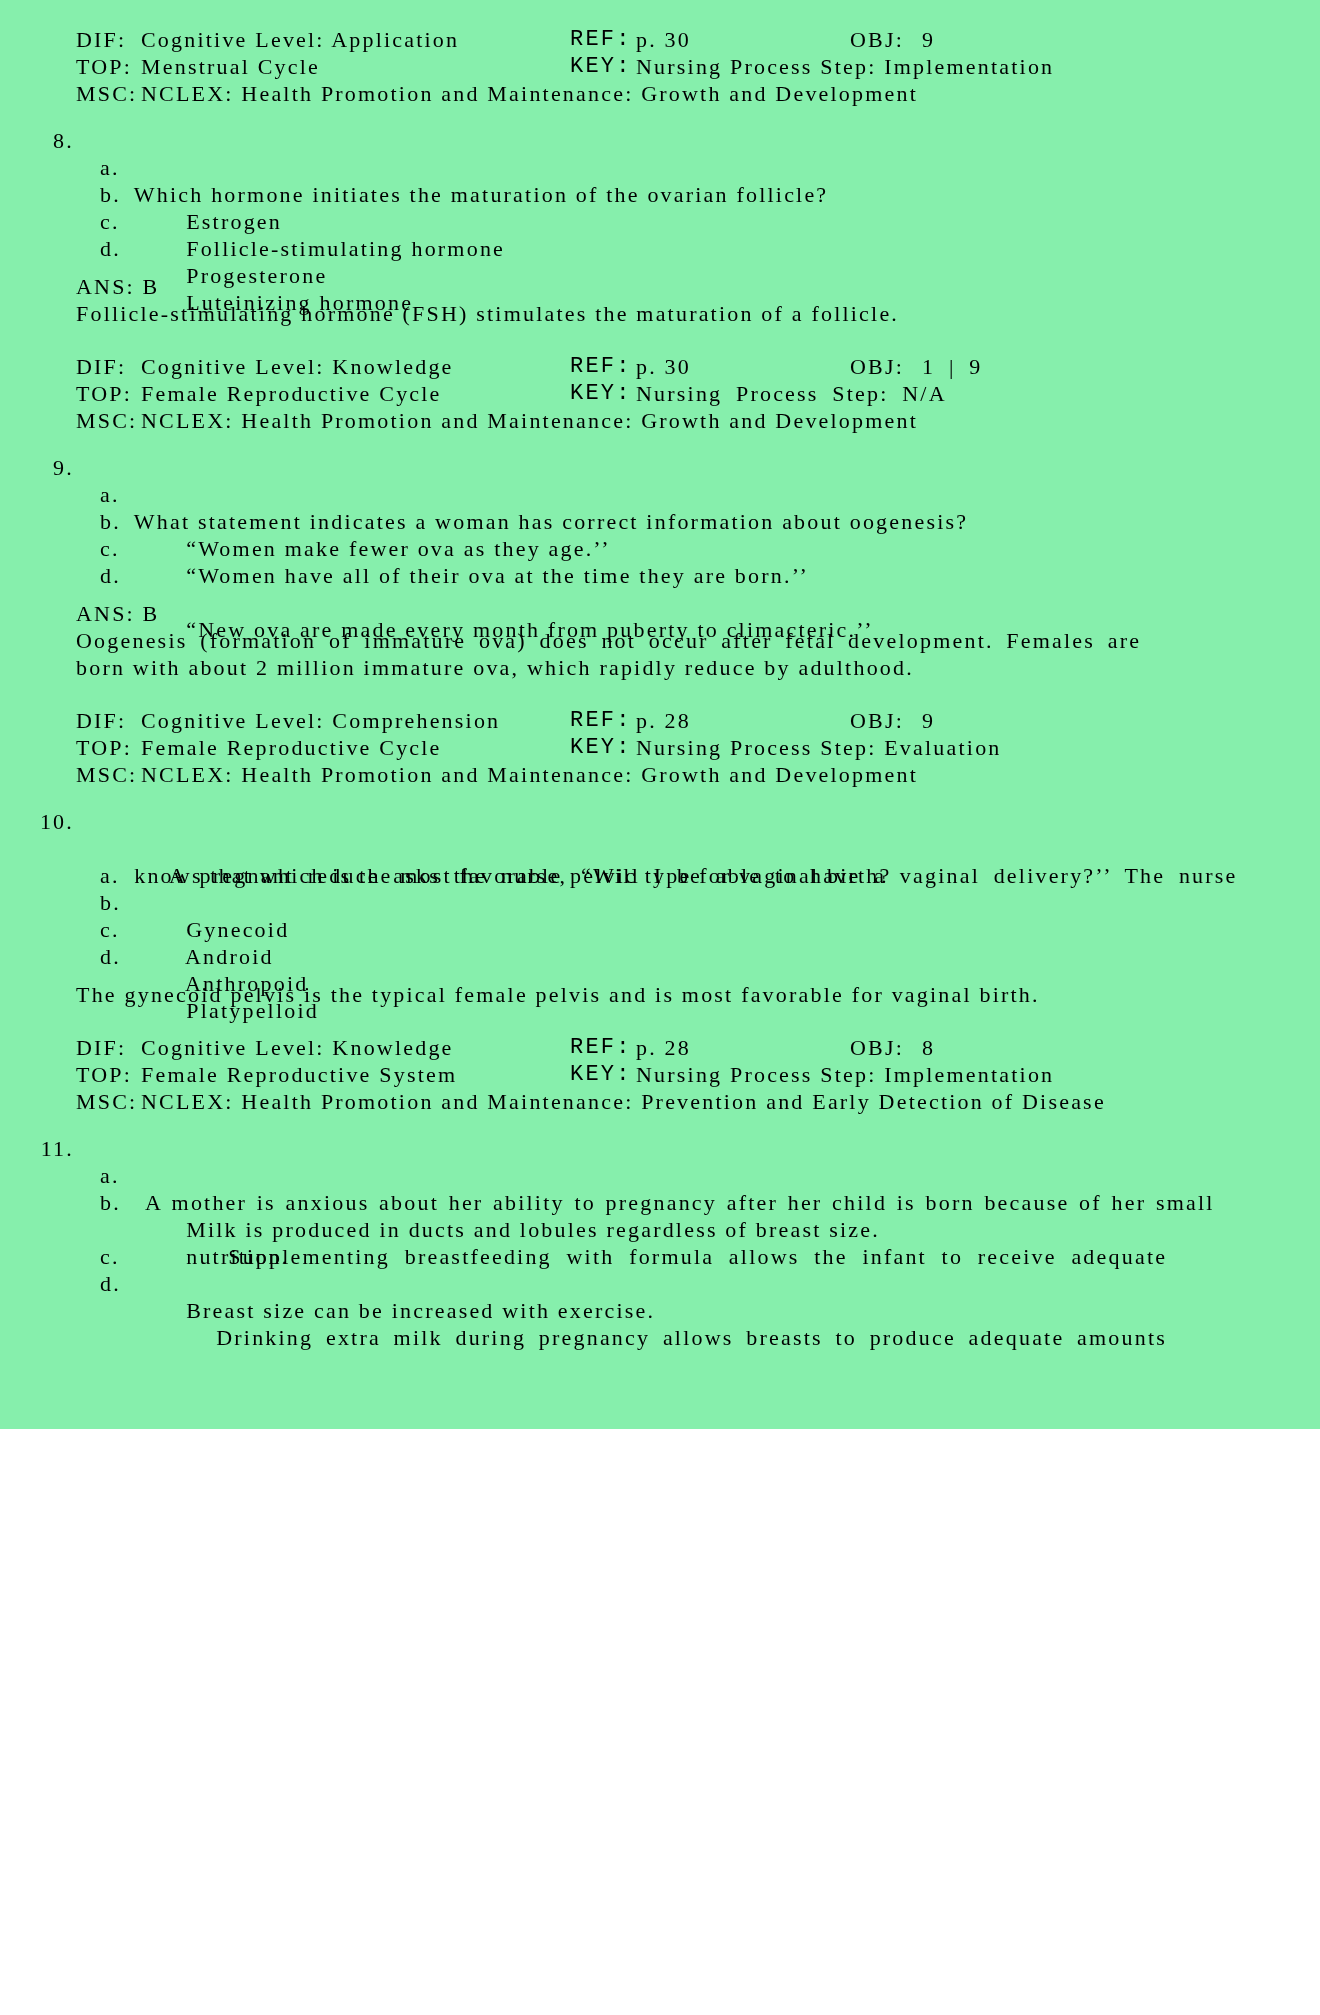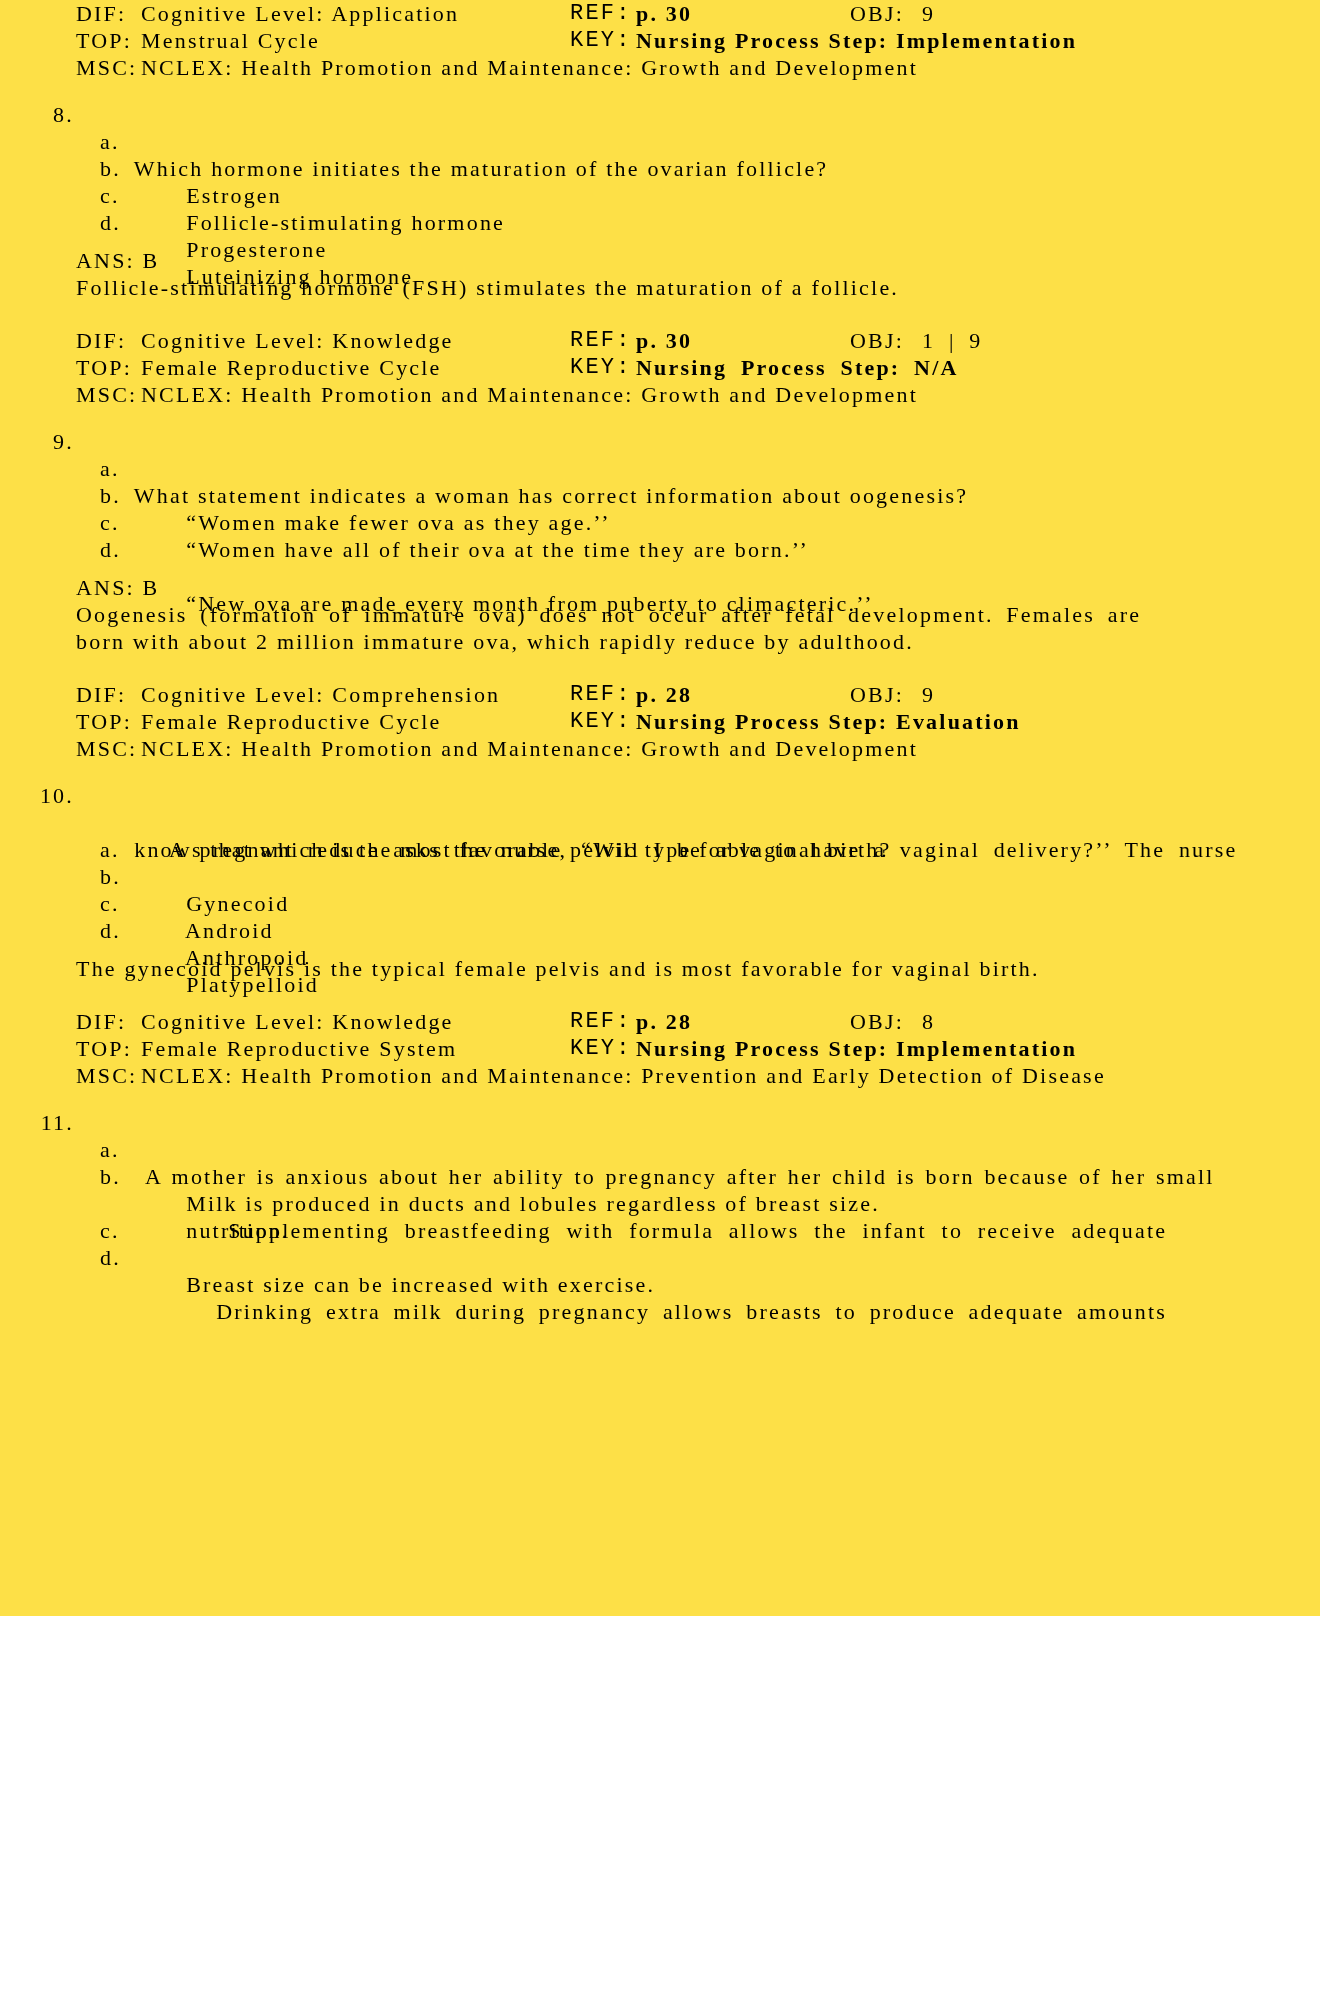--- a/index.html
+++ b/index.html
@@ -1,35 +1,36 @@
 <!DOCTYPE html>
 <html><head>
 <meta charset="utf-8">
 <style>
   html, body { margin: 0; padding: 0; background: #ffffff; }
   .page {
     position: relative;
     width: 1320px;
-    height: 1616px;
-    background: #fde047;
+    height: 1429px;
+    background: #86efac;
     color: #000000;
     font-family: "Liberation Serif", "DejaVu Serif", serif;
     font-size: 22px;
     line-height: 27px;
     letter-spacing: 2.2px;
     box-sizing: border-box;
+    padding-top: 26px;
     overflow: hidden;
   }
   
   .meta-row { position: relative; height: 27px; margin-left: 76px; white-space: pre; }
   .mcol { position: absolute; top: 0; white-space: pre; }
   .m0 { left: 0; }
   .m1 { left: 65px; }
   .m2 { left: 494px; font-family: Liberation Mono, monospace; }
-  .m3 { left: 560px; font-weight: bold; }
+  .m3 { left: 560px; }
   .m4 { left: 774px; }
   .m5 { left: 846px; }
   
   .q-block { margin-top: 20px; }
   .stem-row { position: relative; height: 27px; margin-left: 88px; white-space: pre; }
   .q-num { position: absolute; top: 0; left: -58px; width: 44px; text-align: right; white-space: pre; }
   
   .opt-row { position: relative; height: 27px; margin-left: 140px; white-space: pre; }
   .opt-letter { position: absolute; top: 0; left: -40px; white-space: pre; }
   

